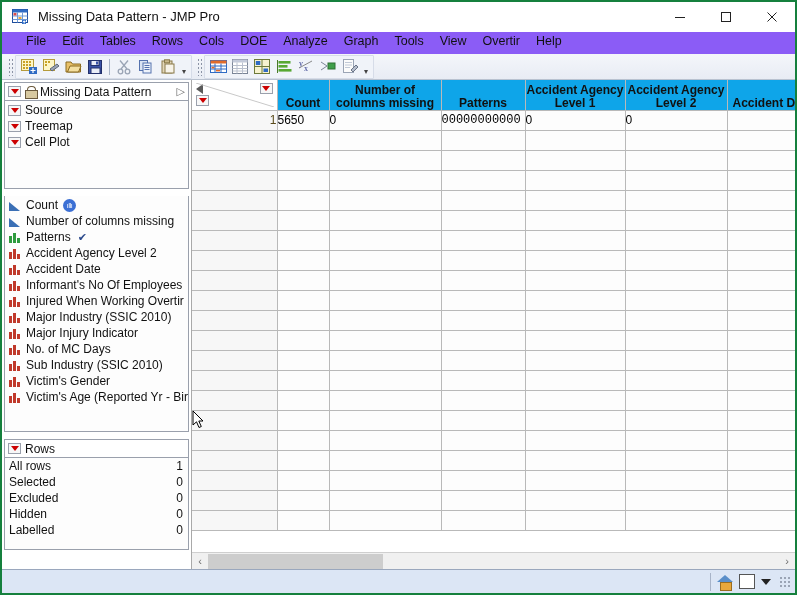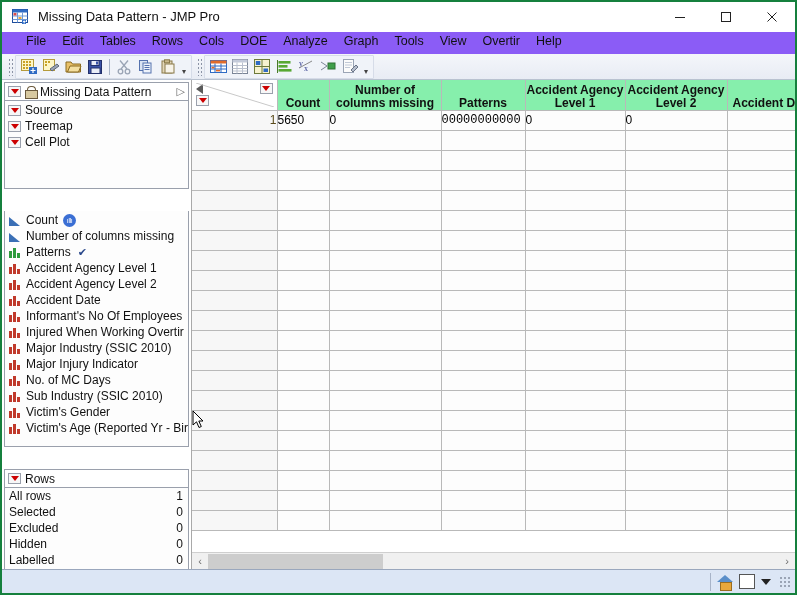--- a/index.html
+++ b/index.html
@@ -61,21 +61,21 @@
              font-size:8px; color:#444; padding-bottom:2px;}
   
   .content { flex:1 1 auto; display:flex; min-height:0; background:#ffffff; }
   
   .leftpane {
     width:190px; flex:0 0 190px; background:#ffffff;
     display:flex; flex-direction:column;
     border-right:1px solid #a9a9a9;
     padding:2px 2px 0 2px;
   }
-  .panel { background:#f97316; margin-bottom:22px; }
+  .panel { background:#f97316; margin-bottom:7px; }
   .panel-head {
     display:flex; align-items:center; gap:4px;
     border:1px solid #9aa0ac; background:#ffffff;
     height:19px; padding:0 3px; font-size:12px; color:#111;
   }
   .panel-body {
     border:1px solid #9aa0ac; border-top:none; background:#fdfdfd;
   }
   .tri-btn {
     width:13px; height:11px; flex:0 0 13px;
@@ -131,21 +131,21 @@
   
   .tablepane { flex:1 1 auto; display:flex; flex-direction:column; min-width:0; background:#fff; }
   .tablescroll { flex:1 1 auto; overflow:hidden; position:relative; }
   table.grid { border-collapse:collapse; table-layout:fixed; width:620px; }
   table.grid th, table.grid td {
     border-right:1px solid #b9b9b9; border-bottom:1px solid #b9b9b9;
     font-size:12px; padding:0;
   }
   thead th {
     height:30px; vertical-align:bottom; text-align:center; font-weight:bold;
-    color:#111; background:#86efac; padding-bottom:2px; line-height:13px;
+    color:#111; background:#0ea5e9; padding-bottom:2px; line-height:13px;
     border-bottom:1px solid #7a7a7a;
   }
   th.corner { width:85px; background:#ffffff; position:relative; }
   th.corner .diag {
     position:absolute; left:4px; top:3px; width:78px; height:24px; overflow:hidden;
   }
   th.corner .tri-btn { position:absolute; }
   th.corner .tb-top { right:4px; top:3px; }
   th.corner .tb-bot { left:4px; top:15px; }
   th.corner .arr {
@@ -439,28 +439,20 @@
           <div class="col-line">
             <span class="ic ic-bars ic-green">
                 <i></i>
                 <i></i>
                 <i></i>
               </span>
             <span>Patterns</span>
             <span class="check-mark">✔</span>
           </div>
 
-          <div class="col-line">
-            <span class="ic ic-bars">
-                <i></i>
-                <i></i>
-                <i></i>
-              </span>
-            <span>Accident Agency Level 1</span>
-          </div>
           <div class="col-line">
             <span class="ic ic-bars">
                 <i></i>
                 <i></i>
                 <i></i>
               </span>
             <span>Accident Agency Level 2</span>
           </div>
           <div class="col-line">
             <span class="ic ic-bars">

